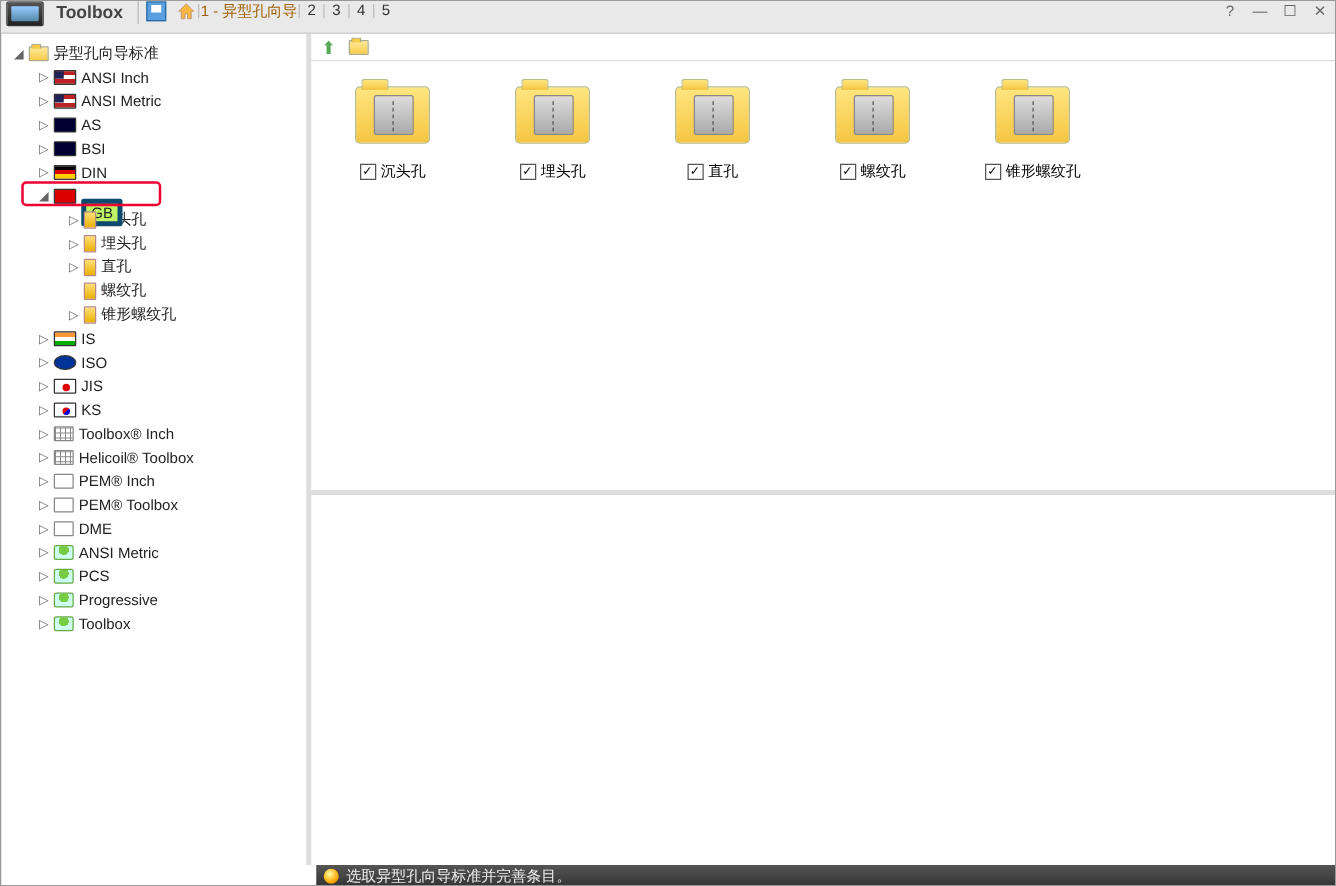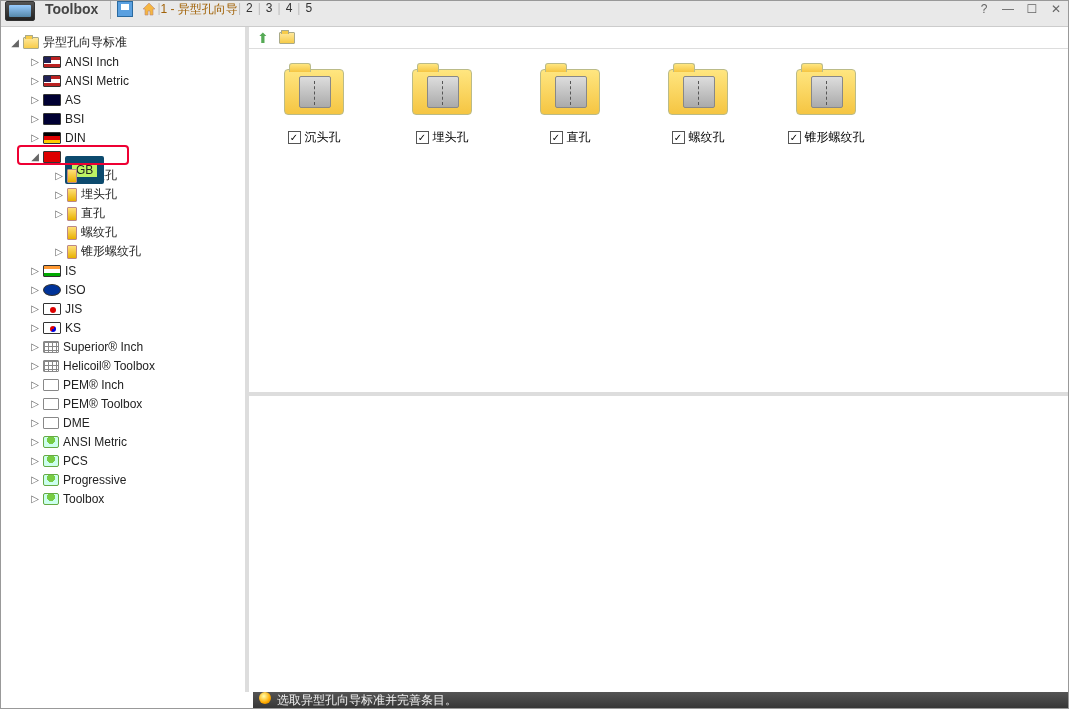--- a/index.html
+++ b/index.html
@@ -42,38 +42,38 @@
   .node-icon.flag.kr{background:#fff;}
   .node-icon.flag.kr::after{content:"";position:absolute;left:6px;top:3px;width:6px;height:6px;background:linear-gradient(135deg,#d00 50%,#00d 50%);border-radius:50%;}
   .node-icon.hole{width:10px;height:14px;background:linear-gradient(#ffe07a,#e8b000);border:1px solid #b88;border-radius:1px;}
   .node-icon.grid{background:#fff;border:1px solid #888;background-image:linear-gradient(#888 1px,transparent 1px),linear-gradient(90deg,#888 1px,transparent 1px);background-size:4px 4px;}
   .node-icon.pem{background:#fff;border:1px solid #888;color:#06c;font-size:7px;line-height:10px;text-align:center;}
   .node-icon.dme{background:#fff;border:1px solid #888;}
   .node-icon.person{background:radial-gradient(circle at 50% 30%,#7c4 0 4px,transparent 4px),#cfe;border:1px solid #6a4;border-radius:2px;}
   .node-label { color:#222; }
   .gb-highlight { position:relative; }
   .gb-highlight .gb-box { position:absolute; left:16px; top:-2px; width:112px; height:20px; border:2px solid #e03; border-radius:4px; pointer-events:none; }
-  .gb-highlight .node-label { background:#bef264;border:7px solid #0c4a6e;border-radius:2px;padding:0 4px;margin-top:26px;}
+  .gb-highlight .node-label { background:#bef264;border:4px solid #0c4a6e;border-radius:2px;padding:0 4px;margin-top:26px;}
   
   .content-pane { flex:1; display:flex; flex-direction:column; }
   .content-toolbar { height:22px; border-bottom:1px solid #ddd; display:flex; align-items:center; padding-left:8px; gap:6px;}
   .content-toolbar .tb-icon{width:16px;height:14px;}
   .arrow-up{color:#5a5;font-size:14px;line-height:14px;}
   .content-body { flex:1; padding:20px 10px; overflow:auto; }
   .folder-grid { display:flex; gap:58px; padding-left:20px;}
   .folder-item { width:70px; display:flex; flex-direction:column; align-items:center; }
   .big-folder { width:60px; height:46px; background:linear-gradient(#ffe680,#f5c542); border:1px solid #bb8; border-radius:4px; position:relative; margin-bottom:14px;}
   .big-folder::before{content:"";position:absolute;left:4px;top:-7px;width:20px;height:8px;background:linear-gradient(#ffe680,#f5c542);border:1px solid #bb8;border-bottom:none;border-radius:3px 3px 0 0;}
   .big-folder .inner{position:absolute;left:14px;top:6px;width:32px;height:32px;background:linear-gradient(#ddd,#aaa);border:1px solid #888;border-radius:2px;}
   .big-folder .inner::after{content:"";position:absolute;left:14px;top:4px;width:4px;height:24px;border-left:1px dashed #555;}
   .folder-caption { display:flex; align-items:center; gap:4px; white-space:nowrap;}
   .chk { width:13px;height:13px;border:1px solid #555;background:#fff;display:inline-flex;align-items:center;justify-content:center;font-size:10px;color:#000;line-height:10px;}
   .content-detail { height:300px; border-top:4px solid #ddd; }
   
-  .statusbar { height:18px; background:linear-gradient(#555,#333); color:#eee; display:flex; padding-left:6px; font-size:11px; margin-left:252px;}
+  .statusbar { height:18px; background:linear-gradient(#555,#333); color:#eee; display:flex; align-items:center; padding-left:6px; font-size:11px; margin-left:252px;}
   .statusbar .bulb{width:12px;height:12px;background:radial-gradient(circle at 40% 35%,#ffa,#fa0 60%,#b70);border-radius:50%;margin-right:6px;}
 </style>
 </head>
 <body>
 
 <div class="titlebar">
   <div class="icon-box"></div>
   <div class="title-text">Toolbox</div>
   <div class="sep"></div>
   <div class="save-icon"></div>
@@ -201,21 +201,21 @@
           <span class="twisty ">▷</span>
           <span class="node-icon flag kr"></span>
           <span class="node-label">KS</span>
         </div>
       </div>
     <div id="catalogs-container">
         <div class="tree-row">
           <span class="indent" style="width:28px"></span>
           <span class="twisty ">▷</span>
           <span class="node-icon grid"></span>
-          <span class="node-label">Superior® Inch</span>
+          <span class="node-label">Toolbox® Inch</span>
         </div>
         <div class="tree-row">
           <span class="indent" style="width:28px"></span>
           <span class="twisty ">▷</span>
           <span class="node-icon grid"></span>
           <span class="node-label">Helicoil® Toolbox</span>
         </div>
         <div class="tree-row">
           <span class="indent" style="width:28px"></span>
           <span class="twisty ">▷</span>

